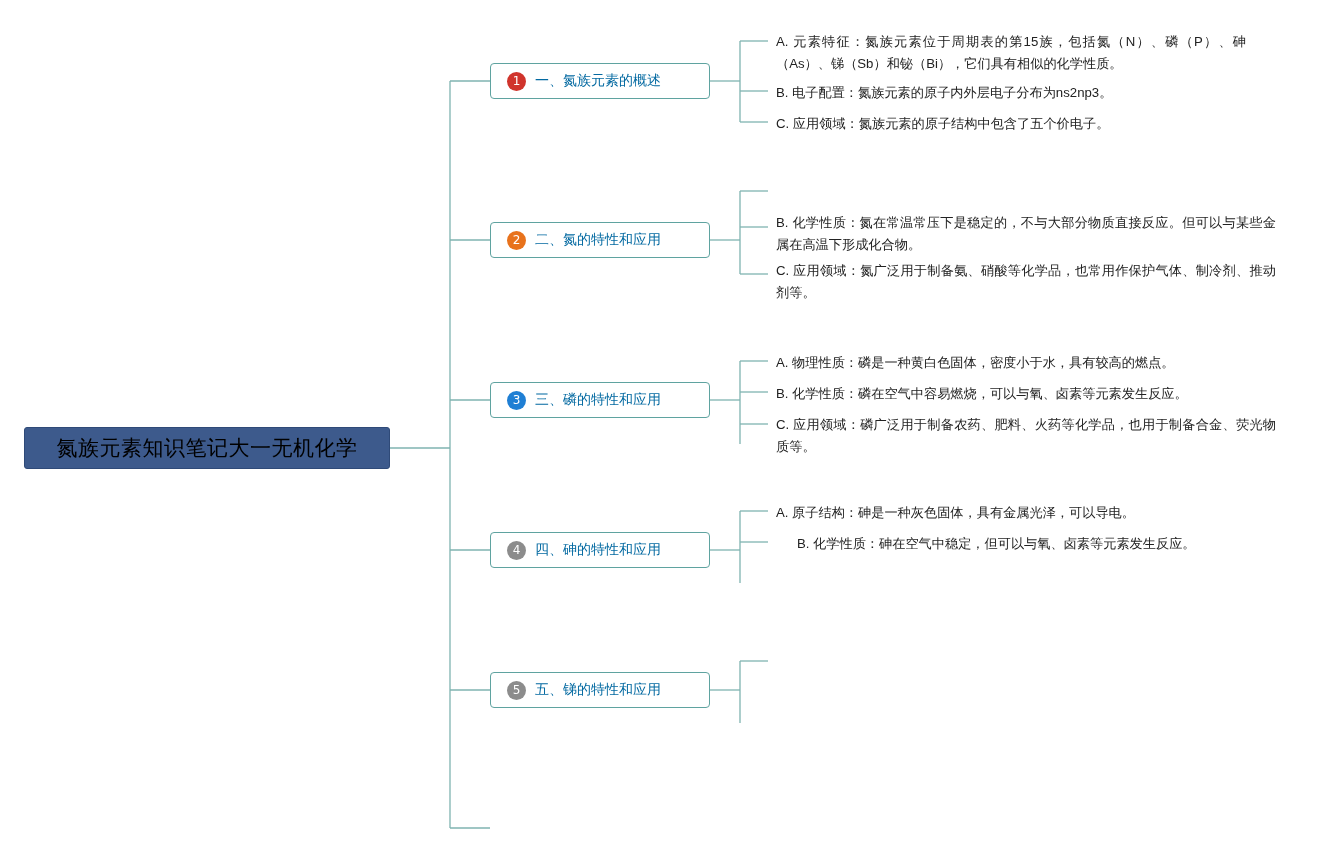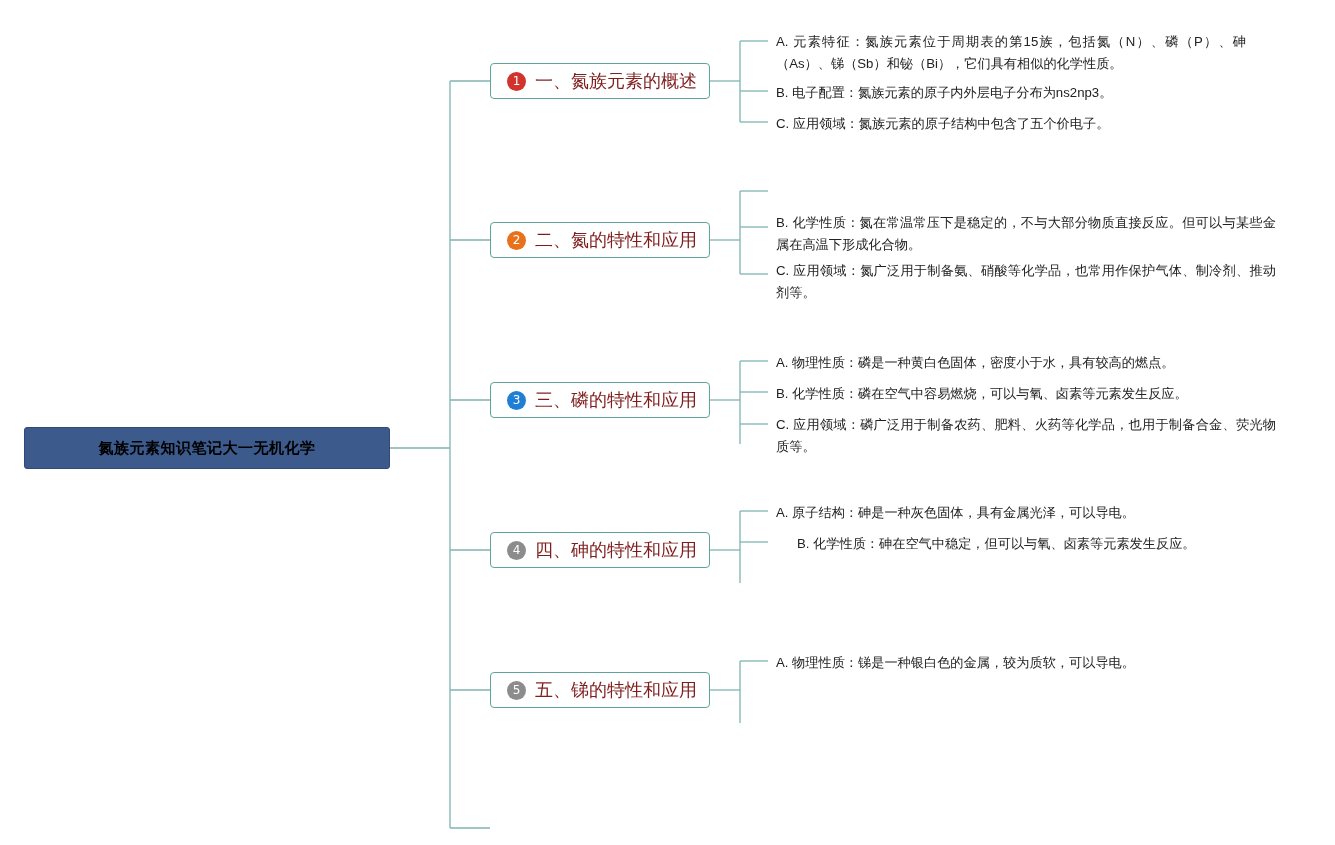--- a/index.html
+++ b/index.html
@@ -39,22 +39,22 @@
     box-sizing: border-box;
     background: #3d5a8c;
     border: 1px solid #2f4a78;
     border-radius: 3px;
     display: flex;
     align-items: center;
     justify-content: center;
   }
   .root-label {
     color: #000000;
-    font-size: 15px;
-    font-weight: bold;
+    font-size: 21px;
+    font-weight: normal;
     letter-spacing: 0.5px;
     white-space: nowrap;
   }
   
   .branch-node {
     position: absolute;
     width: 220px;
     height: 36px;
     box-sizing: border-box;
     background: #ffffff;
@@ -70,22 +70,22 @@
     border-radius: 50%;
     color: #ffffff;
     font-size: 12px;
     line-height: 19px;
     text-align: center;
     font-family: "DejaVu Sans", sans-serif;
     flex: 0 0 auto;
   }
   .branch-label {
     margin-left: 9px;
-    font-size: 18px;
-    color: #7f1d1d;
+    font-size: 14px;
+    color: #0369a1;
     white-space: nowrap;
   }
   
   .leaf {
     position: absolute;
     font-size: 13.2px;
     line-height: 1.65;
     color: #222222;
     text-align: justify;
   }
@@ -166,15 +166,14 @@
     <span class="branch-badge" style="background:#8c8c8c;">4</span>
     <span class="branch-label">四、砷的特性和应用</span>
   </div>
   <div class="leaf" style="left:776px; top:502px; width:490px;">A. 原子结构：砷是一种灰色固体，具有金属光泽，可以导电。</div>
   <div class="leaf" style="left:797px; top:533px; width:490px;">B. 化学性质：砷在空气中稳定，但可以与氧、卤素等元素发生反应。</div>
 
   <div class="branch-node" style="left:490px; top:672px;">
     <span class="branch-badge" style="background:#8c8c8c;">5</span>
     <span class="branch-label">五、锑的特性和应用</span>
   </div>
-  <div class="leaf" style="left:776px; top:652px; width:490px;">A. 物理性质：锑是一种银白色的金属，较为质软，可以导电。</div>
 
 </div>
 
 </body></html>

